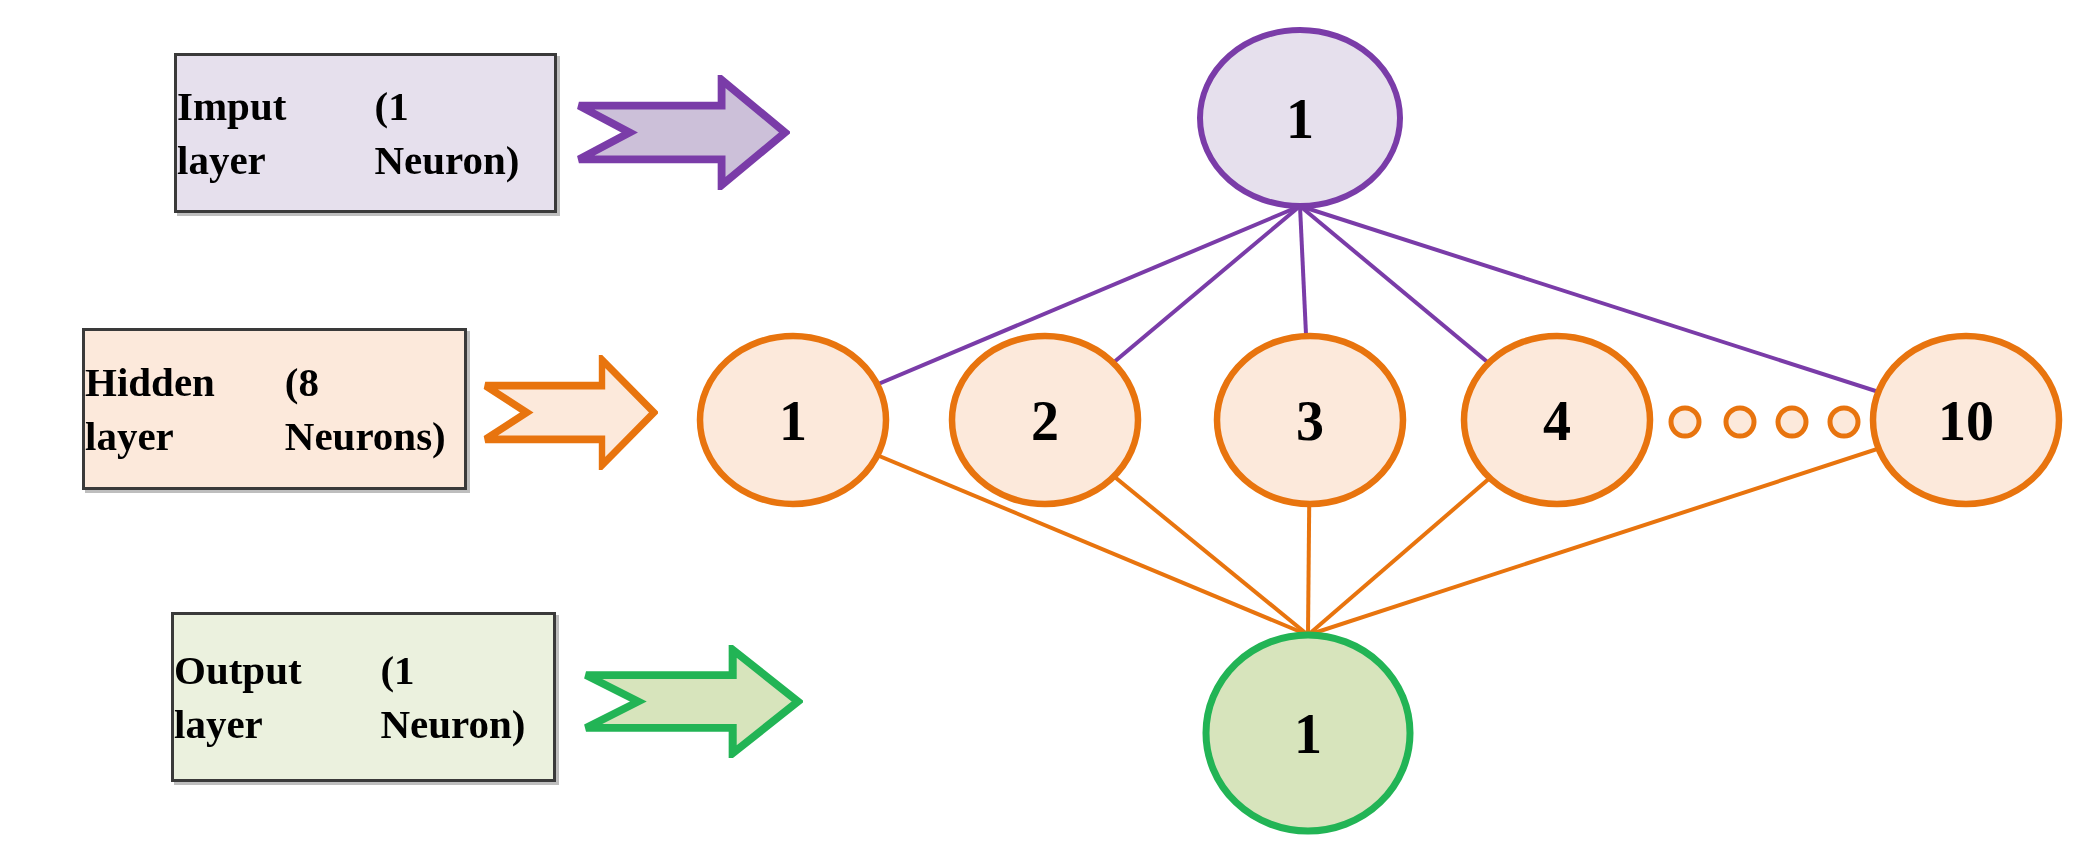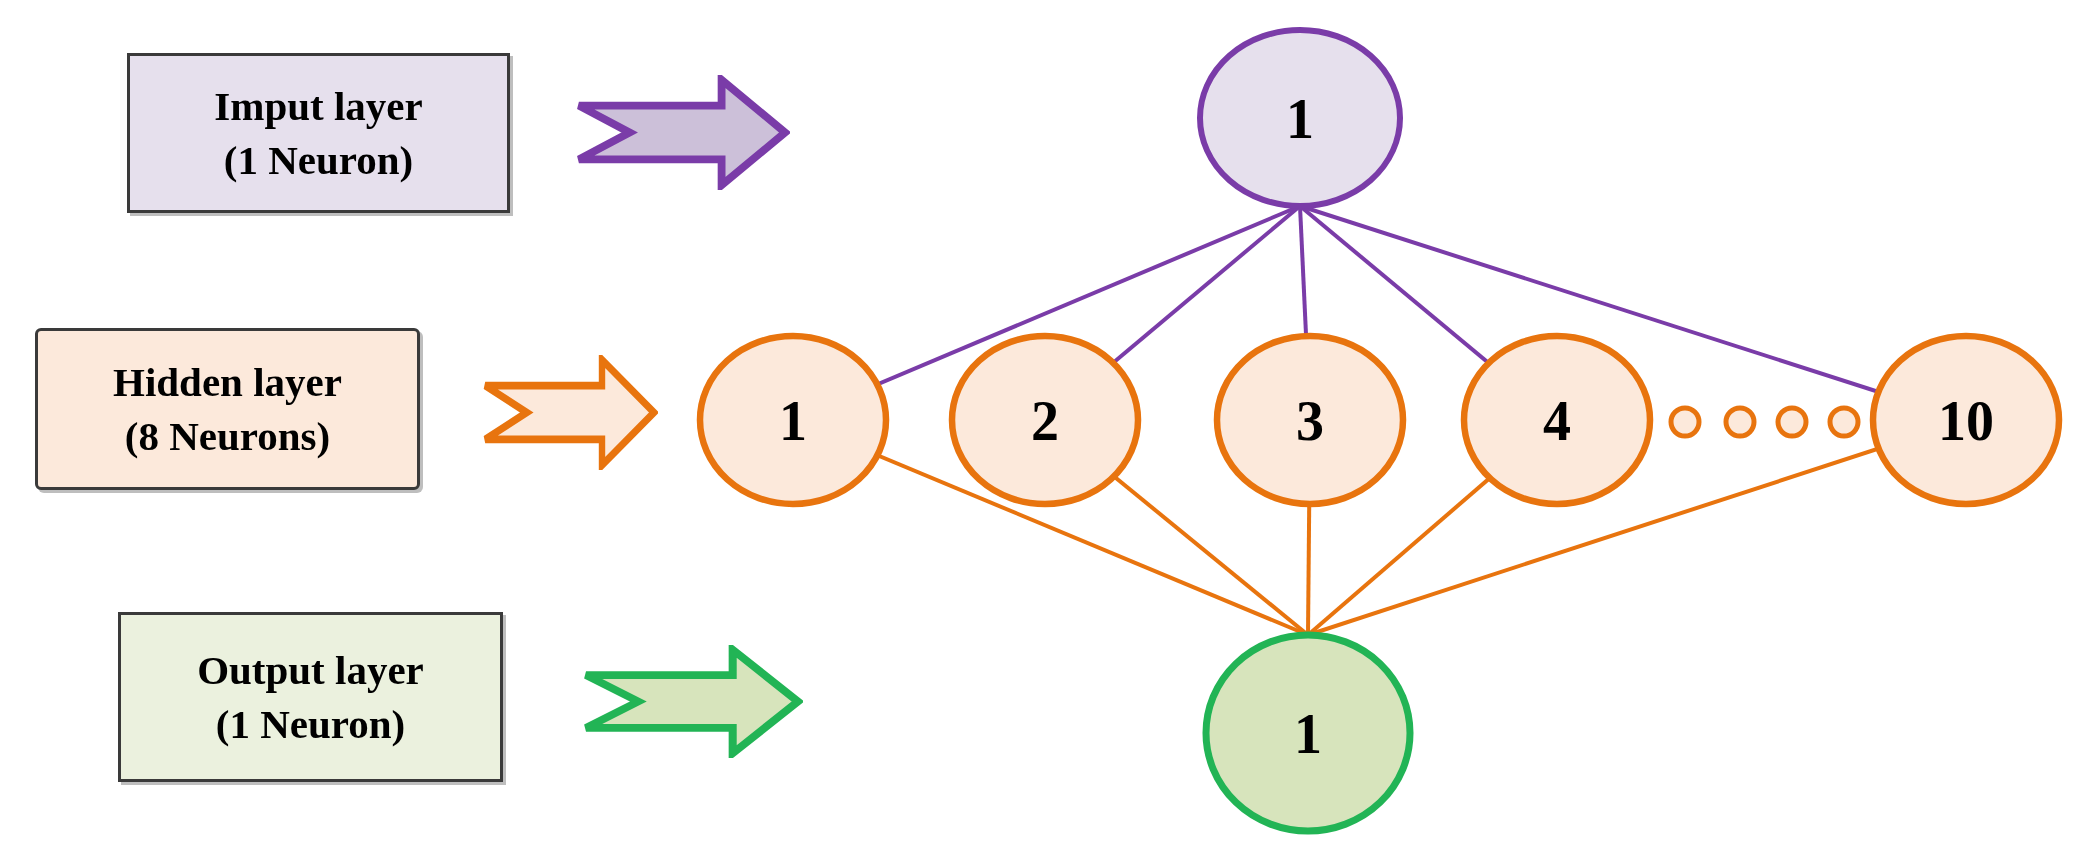--- a/index.html
+++ b/index.html
@@ -35,32 +35,33 @@
     fill: var(--text, #000);
     text-anchor: middle;
   }
   
   .label-box {
     position: absolute;
     box-sizing: border-box;
     border: 3px solid var(--box-border);
     box-shadow: 3px 3px 0 rgba(110,110,110,0.45);
     display: flex;
-    flex-direction: column;
+    flex-direction: row;
     align-items: center;
     justify-content: center;
-    text-align: center;
+    text-align: left;
     font-weight: bold;
     font-size: 41px;
     line-height: 1.32;
     color: var(--text, #000);
+    margin-left: 47px;
   }
   .box-input  { left: 127px; top: 53px;  width: 383px; height: 160px; background: var(--purple-fill); }
-  .box-hidden { left: 35px;  top: 328px; width: 385px; height: 162px; background: var(--orange-fill); border-radius: 6px; }
-  .box-output { left: 118px; top: 612px; width: 385px; height: 170px; background: var(--green-box-fill); }
+  .box-hidden { left: 35px;  top: 328px; width: 385px; height: 162px; background: var(--orange-fill); }
+  .box-output { left: 124px; top: 612px; width: 385px; height: 170px; background: var(--green-box-fill); }
   
   .arrow { position: absolute; }
   .arrow-input  { left: 575px; top: 75px;  width: 215px; height: 115px; }
   .arrow-hidden { left: 482px; top: 355px; width: 176px; height: 115px; }
   .arrow-output { left: 582px; top: 645px; width: 221px; height: 113px; }
   .arrow svg { display: block; width: 100%; height: 100%; }
   .a-purple { fill: var(--purple-arrow-fill); stroke: var(--purple-stroke); stroke-width: 8; }
   .a-orange { fill: var(--orange-fill);       stroke: var(--orange-stroke); stroke-width: 8; }
   .a-green  { fill: var(--green-circle-fill); stroke: var(--green-stroke);  stroke-width: 8; }
 </style>

